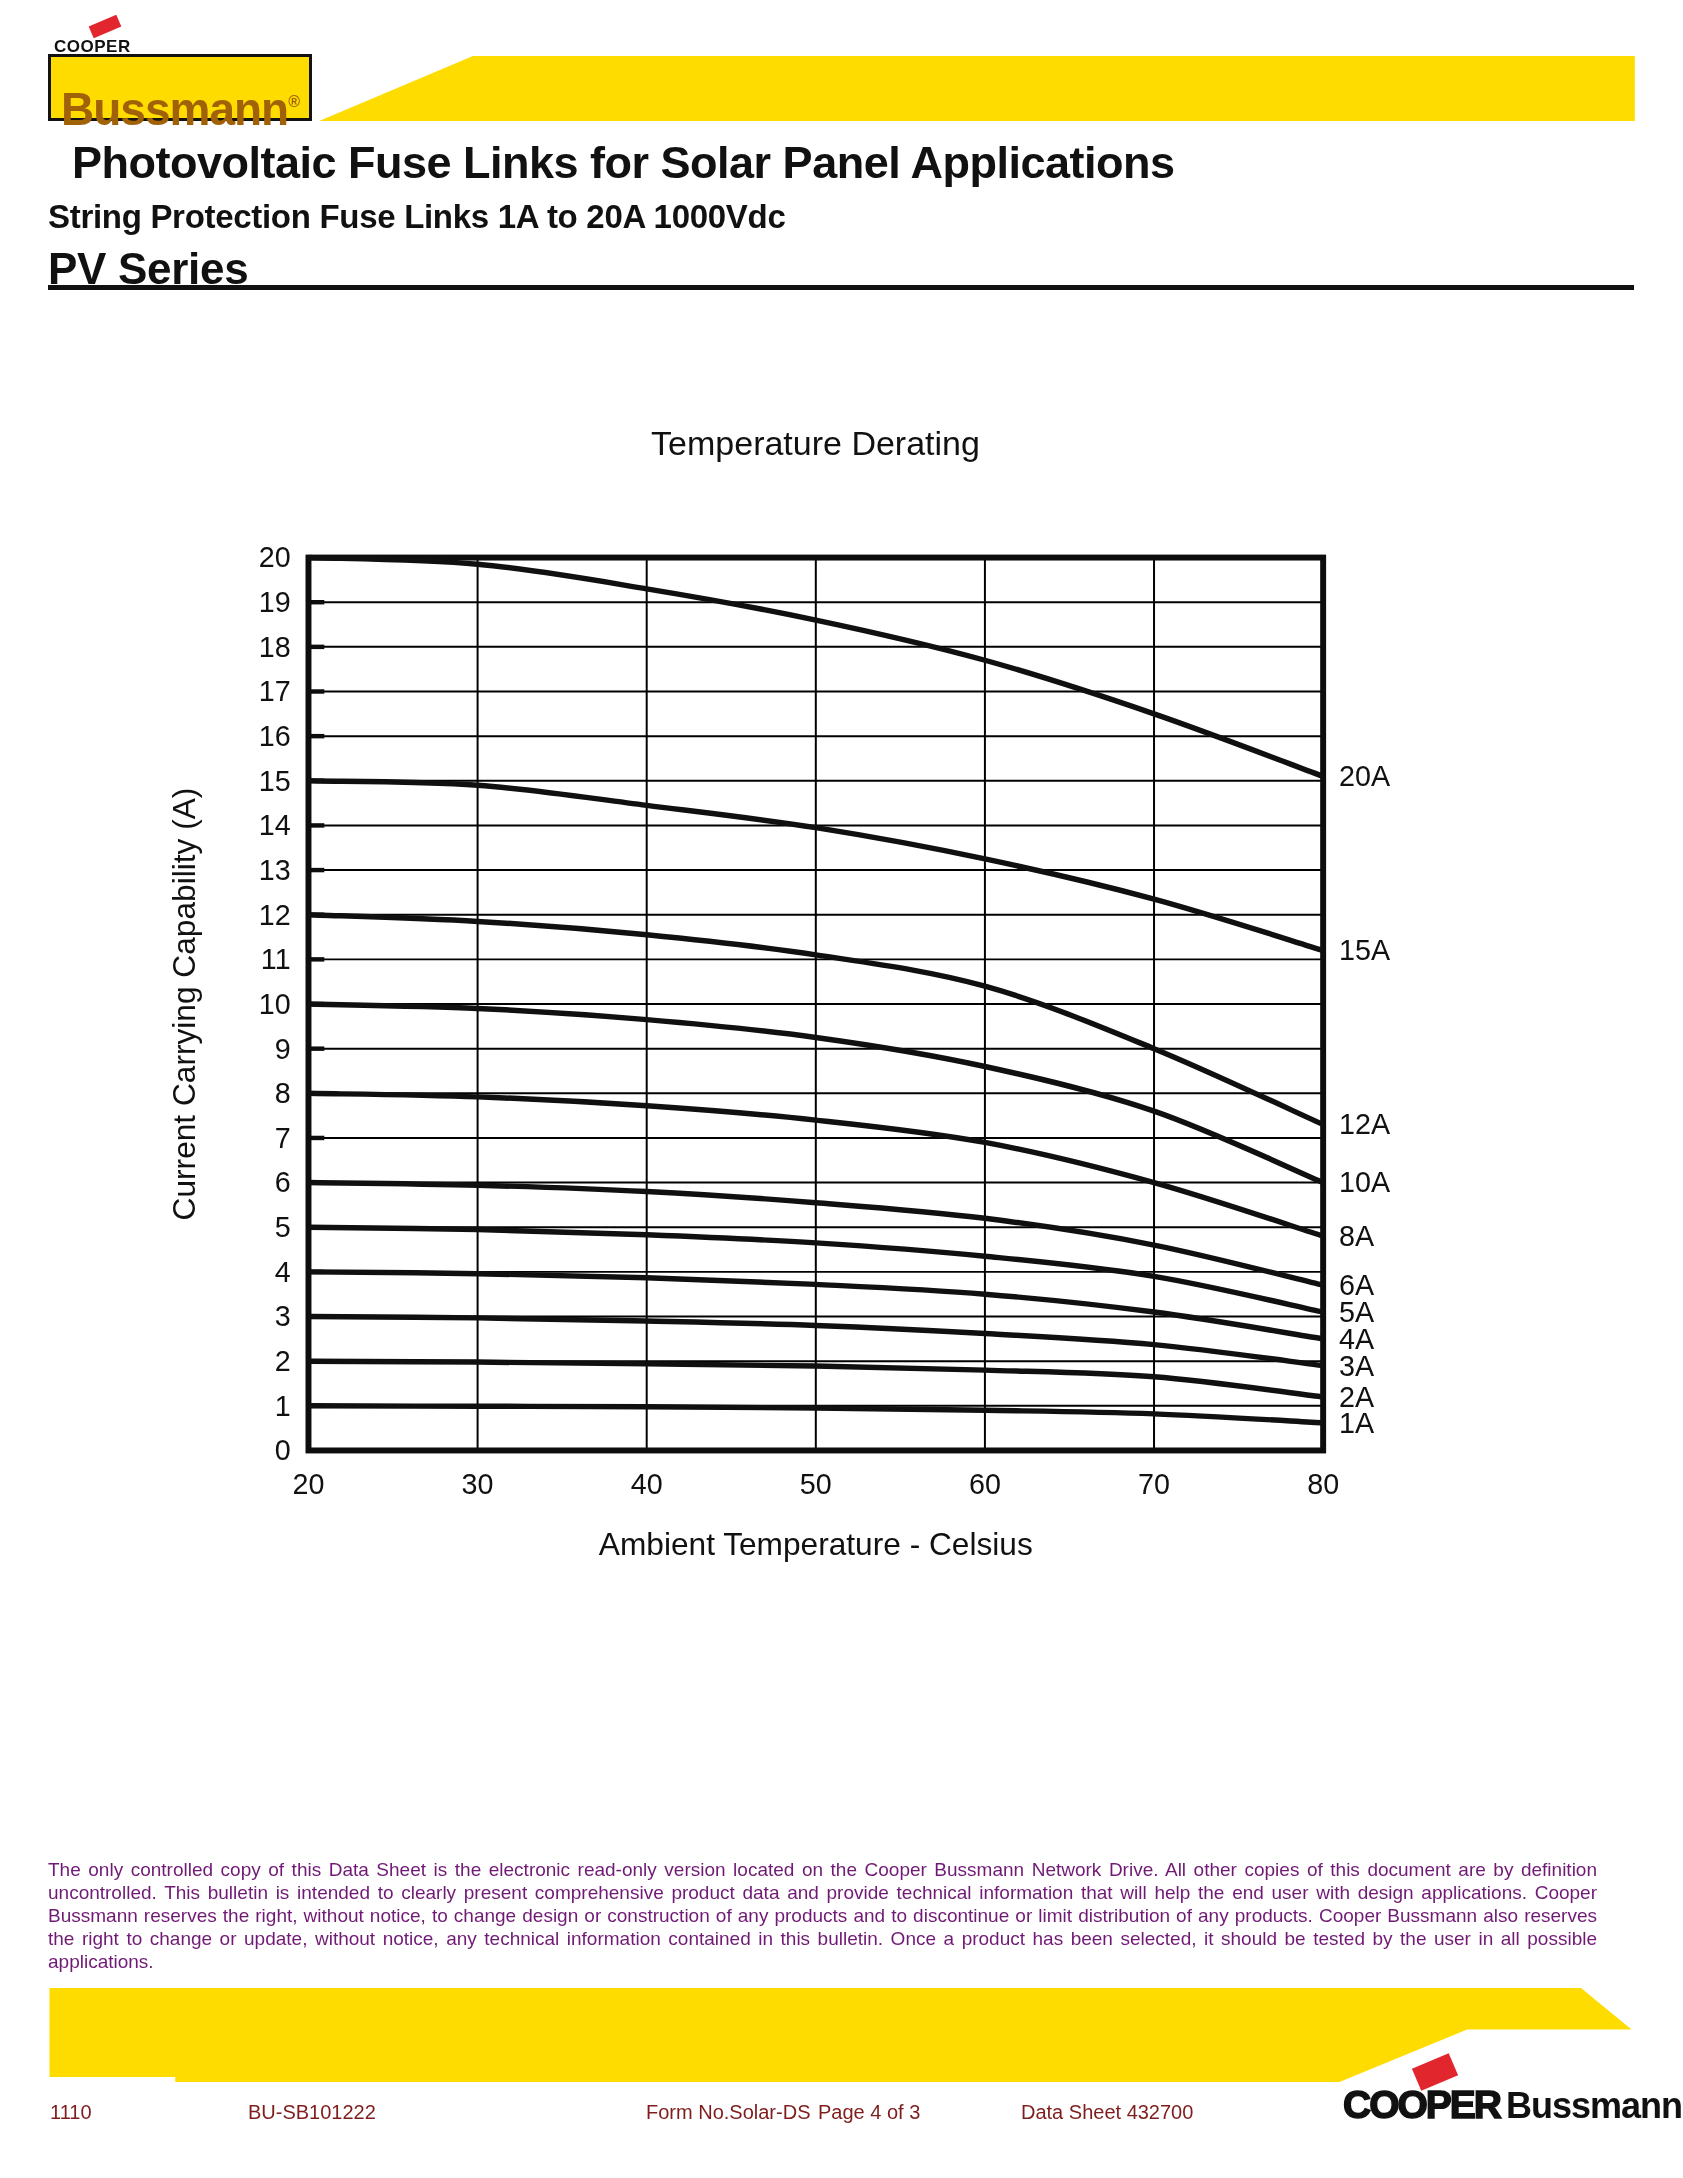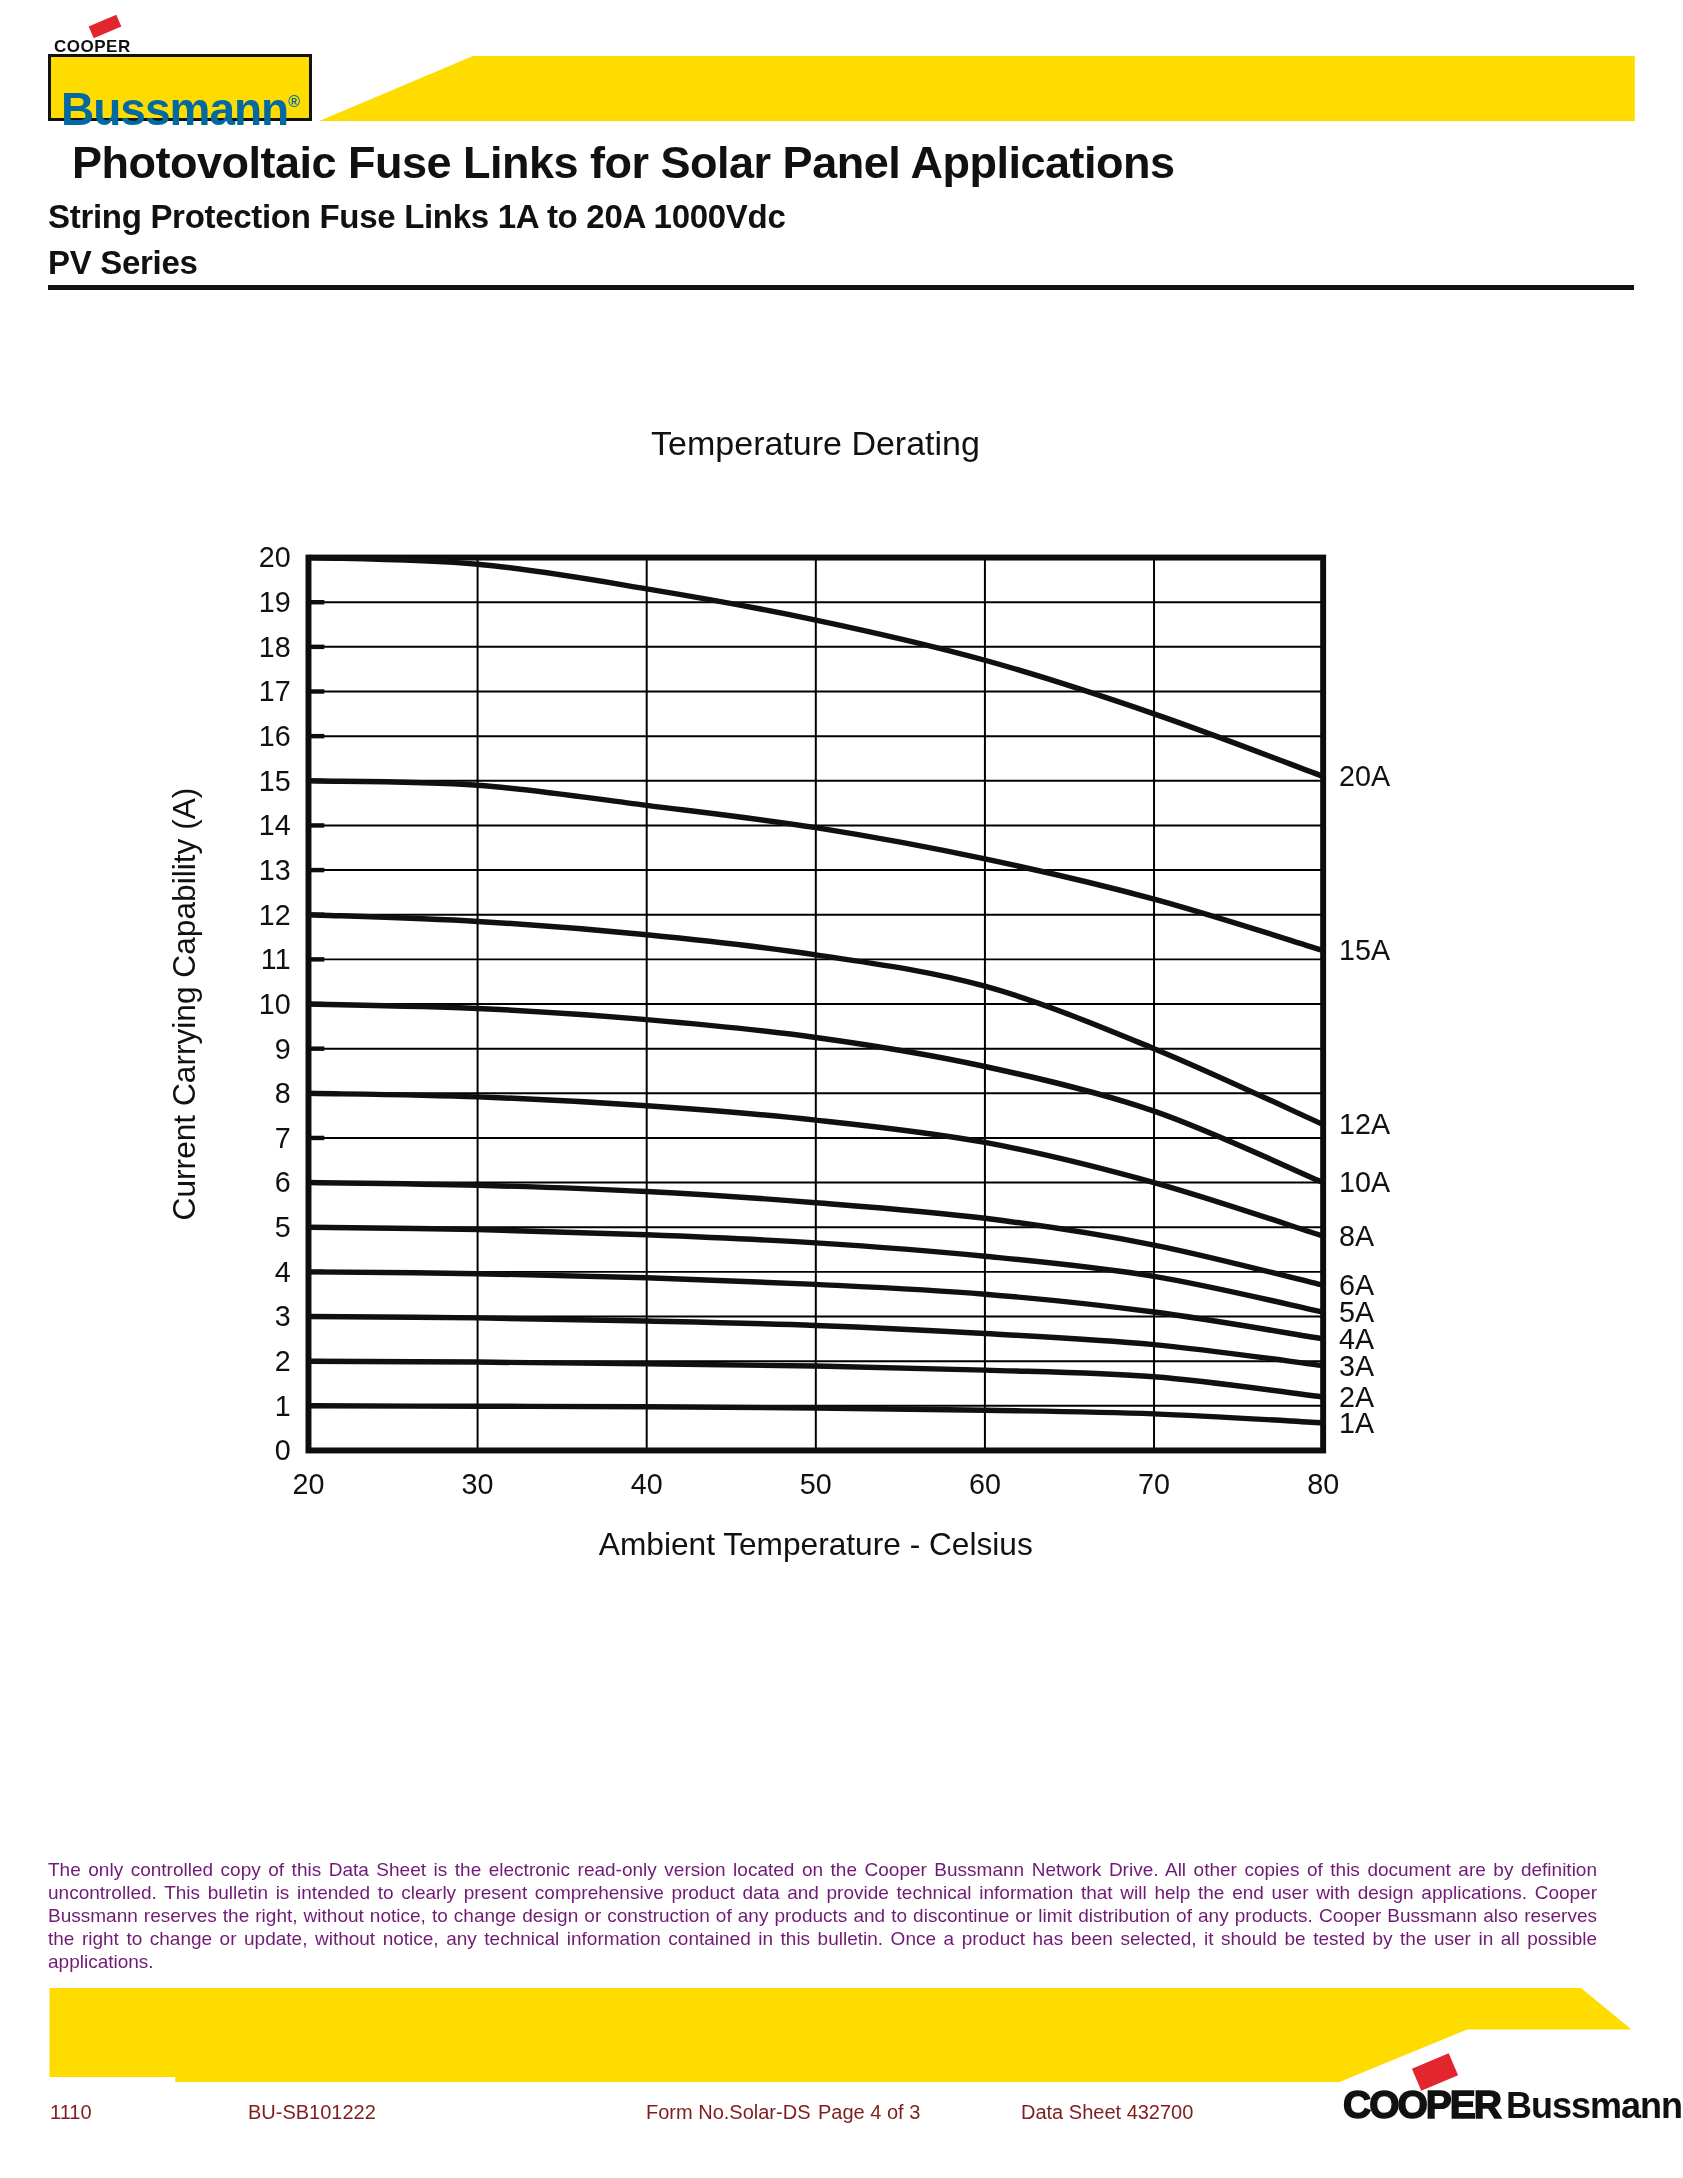--- a/index.html
+++ b/index.html
@@ -6,25 +6,25 @@
   .page{position:relative;width:1683px;height:2178px;background:#fff;overflow:hidden;
         font-family:"Liberation Sans","DejaVu Sans",sans-serif;color:#111;}
   
   .red-mark{position:absolute;left:90px;top:20px;width:30px;height:13px;transform:rotate(-23deg);}
   .cooper-small{position:absolute;left:54px;top:37px;font-size:17px;font-weight:bold;letter-spacing:0.5px;}
   .banner-top{position:absolute;left:48px;top:56px;width:1591px;height:65px;}
   .banner-notch{position:absolute;left:312px;top:56px;width:161px;height:68px;background:#fff;
                 clip-path:polygon(0 0,100% 0,0 100%);}
   .buss-box{position:absolute;left:48px;top:54px;width:264px;height:67px;border:3px solid #121212;
             box-sizing:border-box;display:flex;align-items:center;justify-content:center;}
-  .buss-box .word{font-size:46px;font-weight:bold;letter-spacing:-1px;color:#0369a1;margin-top:43px;}
+  .buss-box .word{font-size:46px;font-weight:bold;letter-spacing:-1px;color:#a16207;margin-top:43px;}
   .buss-box sup{font-size:16px;font-weight:bold;vertical-align:18px;}
   .title-main{position:absolute;left:48px;top:137px;font-size:45px;font-weight:bold;letter-spacing:-0.5px;margin-left:24px;}
   .title-sub{position:absolute;left:48px;top:198px;font-size:33px;font-weight:bold;letter-spacing:-0.3px;}
-  .title-pv{position:absolute;left:48px;top:244px;font-size:33px;font-weight:bold;letter-spacing:-0.3px;}
+  .title-pv{position:absolute;left:48px;top:244px;font-size:44px;font-weight:bold;letter-spacing:-0.3px;}
   .rule{position:absolute;left:48px;top:285px;width:1586px;height:5px;background:#111;}
   
   .chart-title{position:absolute;left:308px;top:424px;width:1015px;text-align:center;font-size:34px;}
   #chart-svg{position:absolute;left:139px;top:515px;}
   
   .disclaimer{position:absolute;left:48px;top:1858px;width:1549px;font-size:19px;line-height:23px;
               text-align:justify;color:#701a75;}
   .banner-bottom{position:absolute;left:0;top:0;width:1683px;height:2178px;pointer-events:none;}
   .red-mark-b{position:absolute;left:1415px;top:2060px;width:40px;height:24px;transform:rotate(-23deg);}
   .logo-bottom{position:absolute;left:1343px;top:2083px;white-space:nowrap;}

